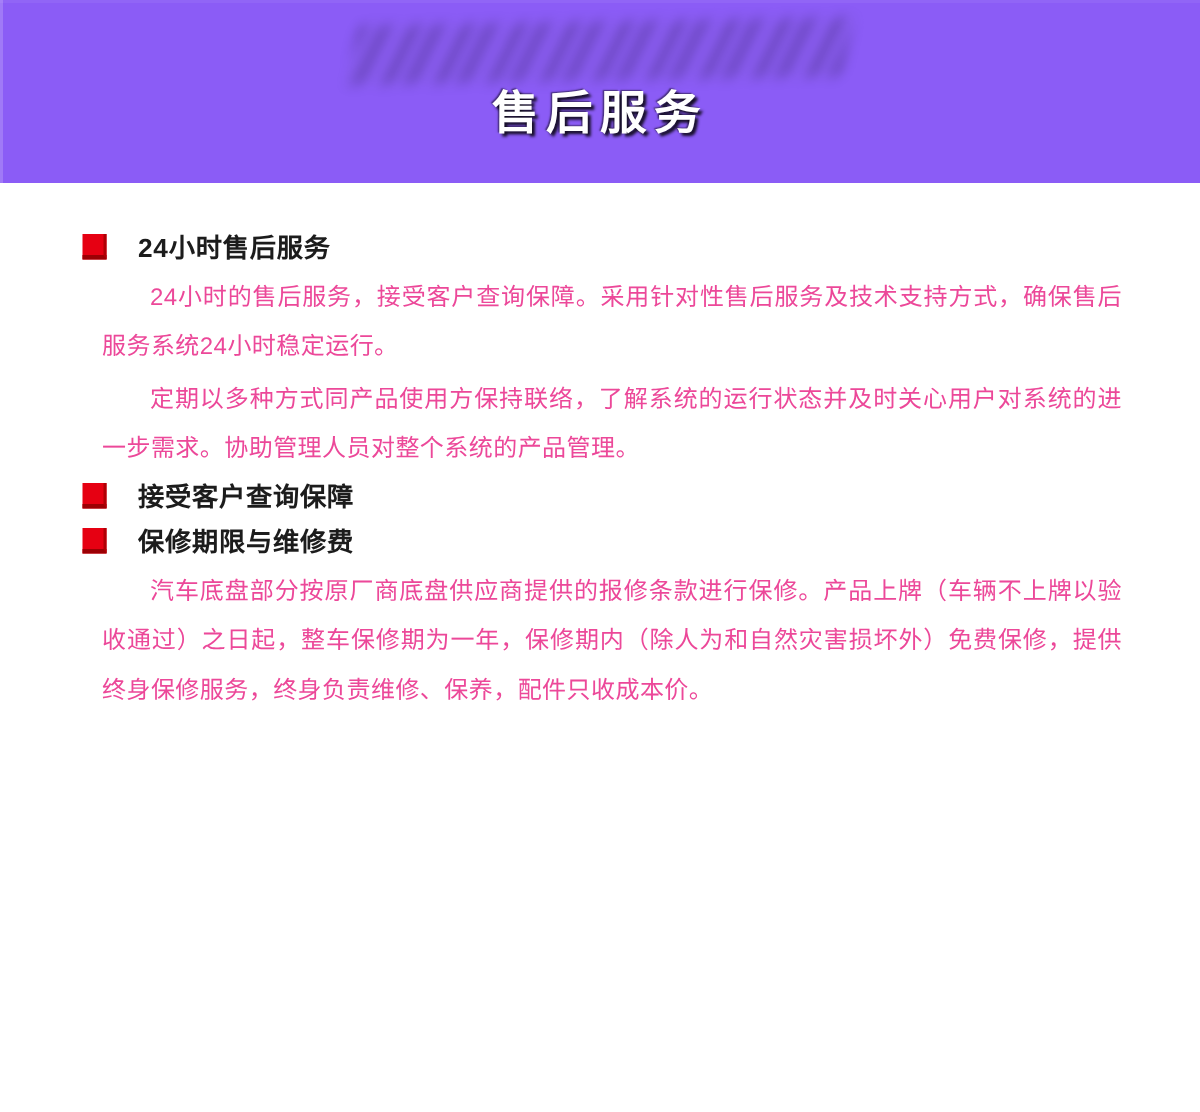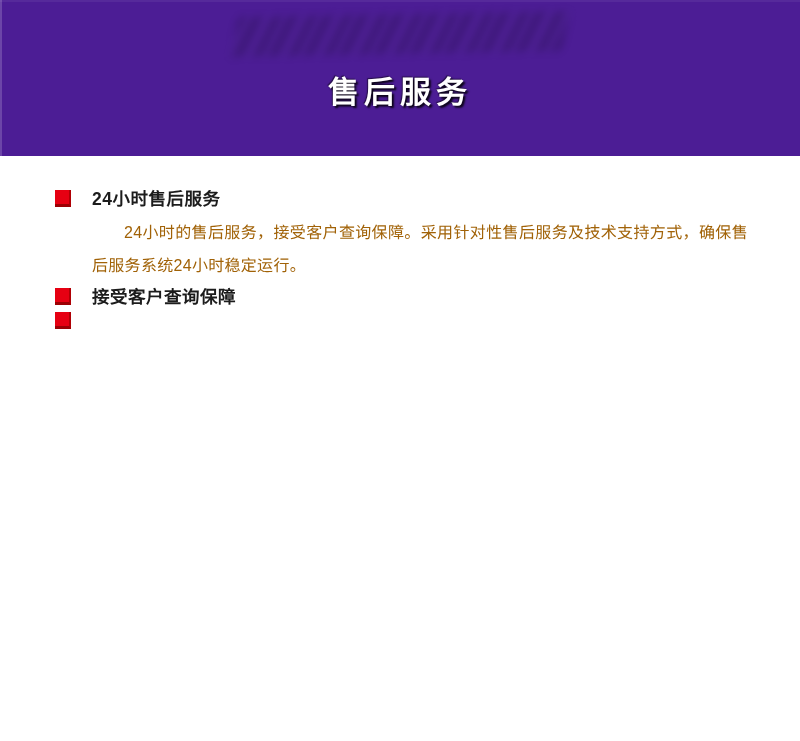--- a/index.html
+++ b/index.html
@@ -12,22 +12,22 @@
     position: relative;
     width: 800px;
     height: 741px;
     background: #ffffff;
     overflow: hidden;
   }
   
   .banner {
     position: relative;
     width: 100%;
-    height: 156px;
-    background: #4c1d95;
+    height: 122px;
+    background: #8b5cf6;
     box-shadow: inset 0 2px 0 rgba(255,255,255,0.06), inset 2px 0 0 rgba(255,255,255,0.18);
     display: flex;
     align-items: center;
     justify-content: center;
     box-sizing: border-box;
     padding-top: 22px;
   }
   .banner-title {
     color: #ffffff;
     font-size: 31px;
@@ -74,24 +74,24 @@
     border-bottom: 3px solid #9c0004;
     margin-top: -2px;
   }
   .sec-title {
     font-size: 17.5px;
     font-weight: 700;
     color: #1c1c1c;
     letter-spacing: 0.5px;
   }
   .para {
-    margin: 0 0 2px 37px;
+    margin: 0 0 2px 13px;
     font-size: 16px;
     line-height: 33px;
-    color: #a16207;
+    color: #ec4899;
     text-align: justify;
     text-justify: inter-ideograph;
     text-indent: 2em;
     letter-spacing: 0.3px;
   }
 </style>
 </head>
 <body>
 
 <div class="page">
@@ -105,29 +105,32 @@
 
     <div class="section">
       <div class="sec-head">
         <span class="bullet"></span>
         <span class="sec-title">24小时售后服务</span>
       </div>
       <p class="para">24小时的售后服务，接受客户查询保障。采用针对性售后服务及技术支持方式，确保售后服务系统24小时稳定运行。</p>
     </div>
 
     <div class="section">
+      <p class="para">定期以多种方式同产品使用方保持联络，了解系统的运行状态并及时关心用户对系统的进一步需求。协助管理人员对整个系统的产品管理。</p>
     </div>
 
     <div class="section">
       <div class="sec-head">
         <span class="bullet"></span>
         <span class="sec-title">接受客户查询保障</span>
       </div>
     </div>
 
     <div class="section">
       <div class="sec-head">
         <span class="bullet"></span>
+        <span class="sec-title">保修期限与维修费</span>
       </div>
+      <p class="para">汽车底盘部分按原厂商底盘供应商提供的报修条款进行保修。产品上牌（车辆不上牌以验收通过）之日起，整车保修期为一年，保修期内（除人为和自然灾害损坏外）免费保修，提供终身保修服务，终身负责维修、保养，配件只收成本价。</p>
     </div>
 
   </div>
 </div>
 
 </body></html>

